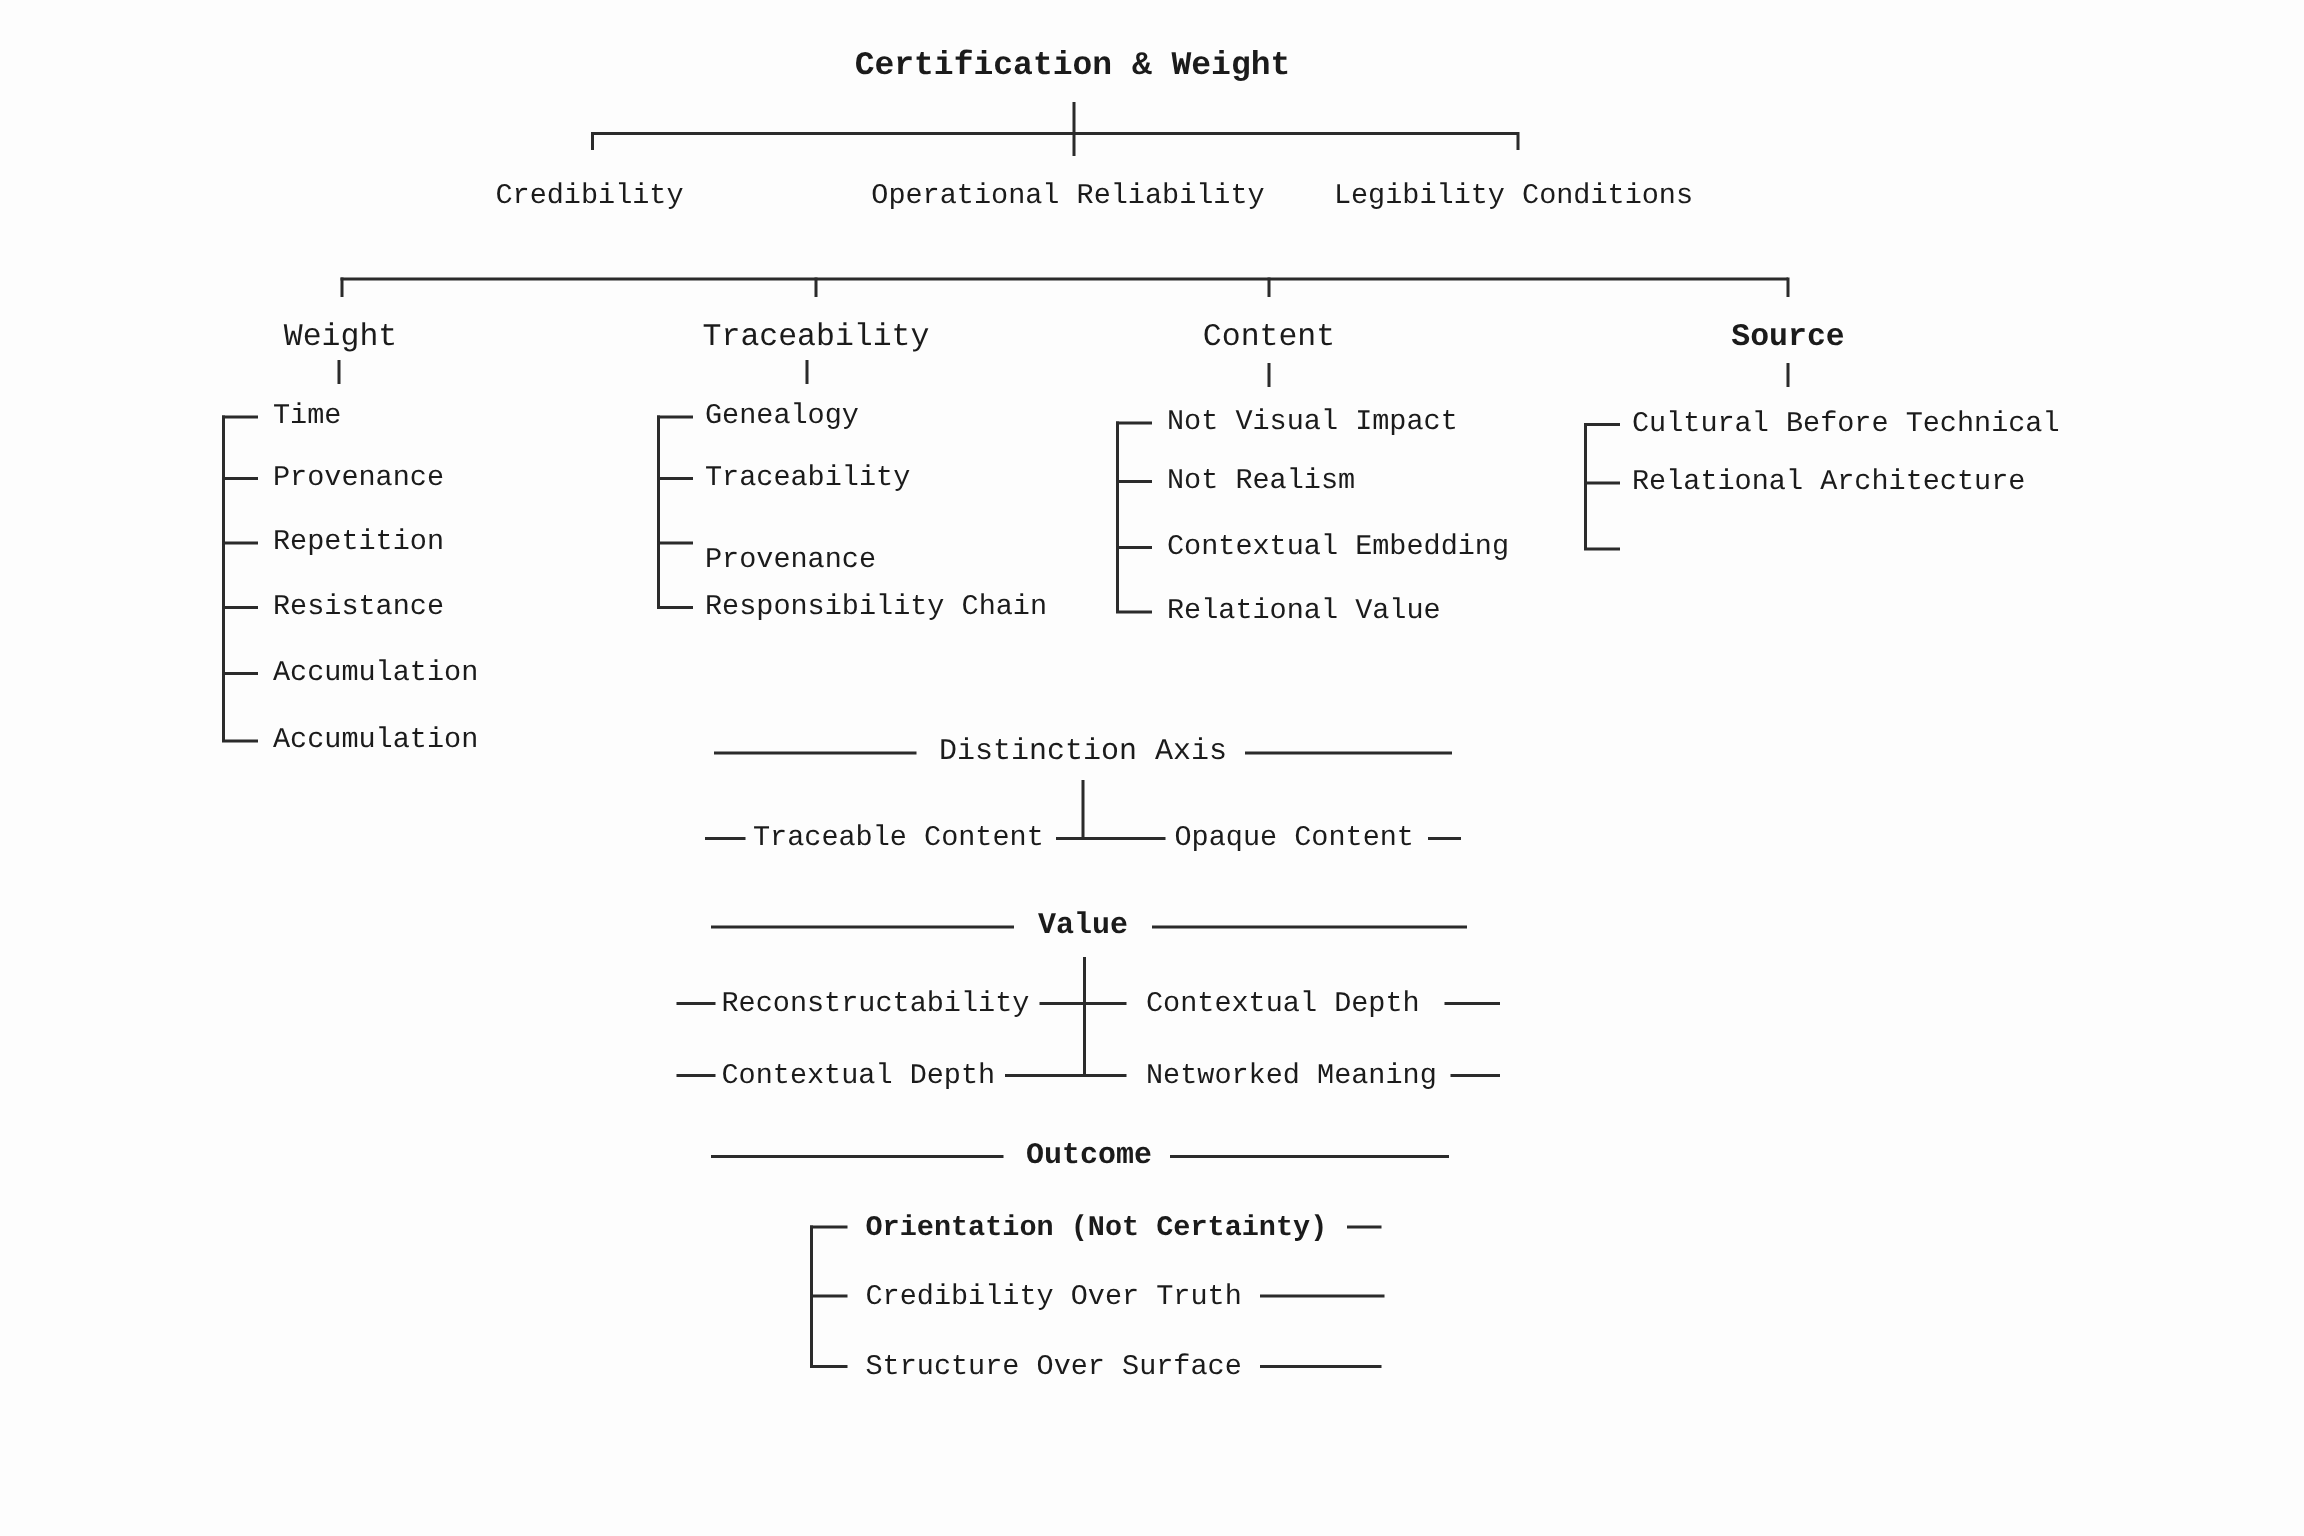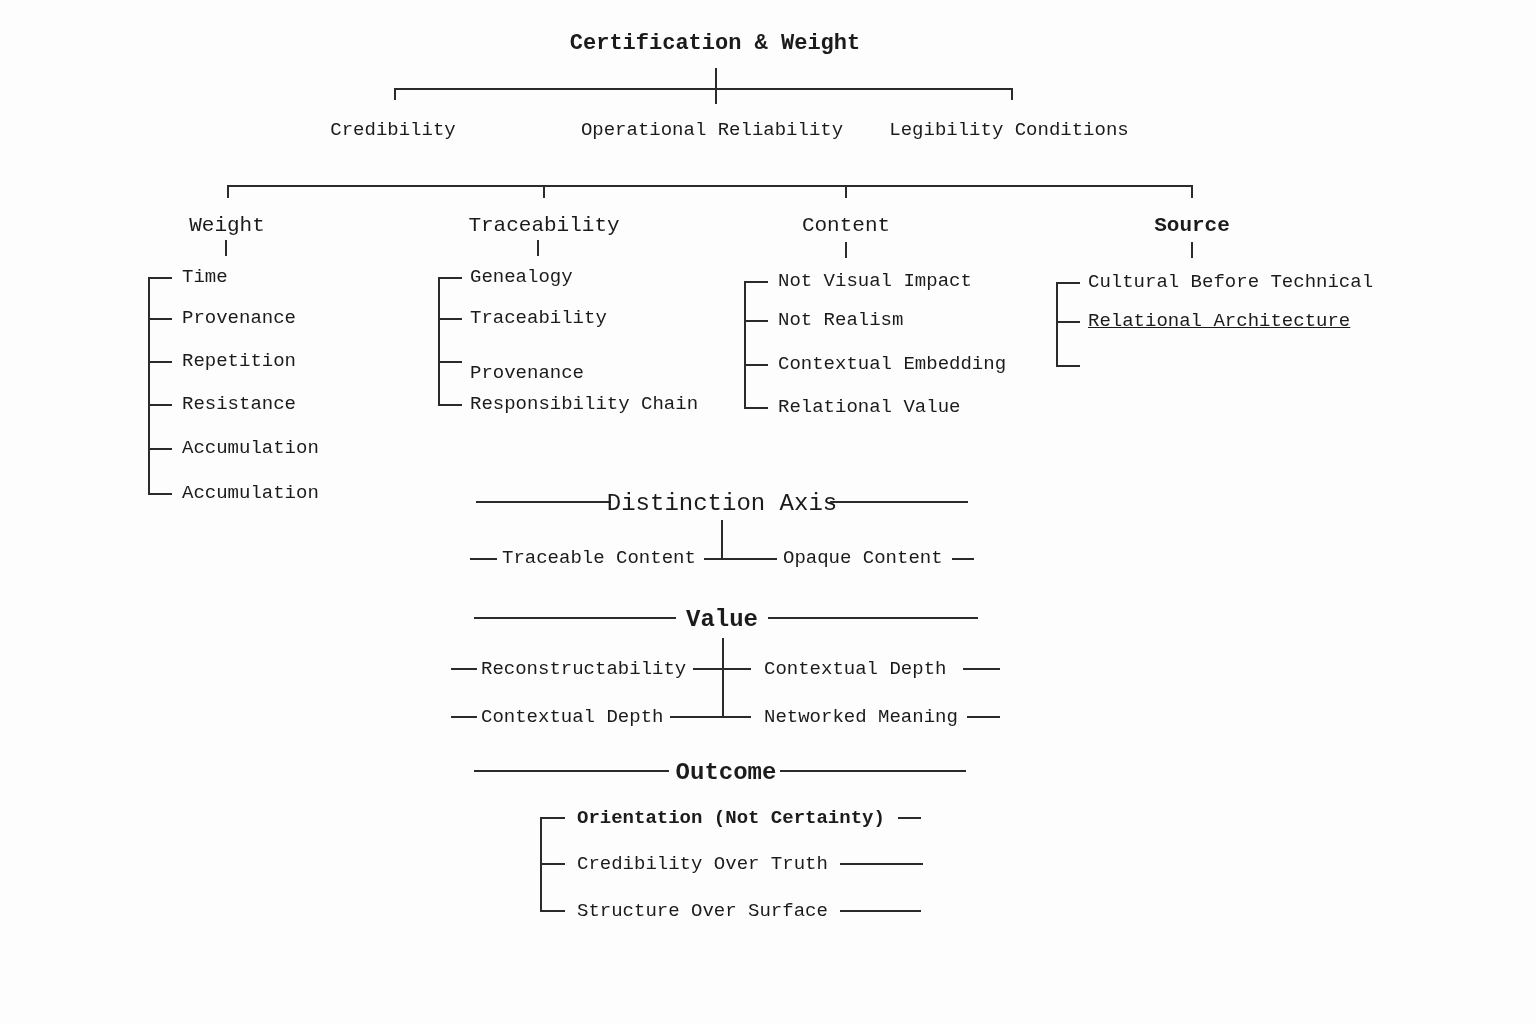--- a/index.html
+++ b/index.html
@@ -9,21 +9,21 @@
     font-family:"Liberation Mono","DejaVu Sans Mono",monospace;
     color:#1b1b1b;
     position:relative;
     overflow:hidden;
   }
   .stage{position:absolute;left:0;top:0;width:1536px;height:1024px;}
   .lbl{position:absolute;white-space:nowrap;line-height:1;font-size:19px;}
   .ctr{transform:translateX(-50%);}
   .t-title{font-size:22px;font-weight:bold;}
   .t-hdr{font-size:21px;}
-  .t-sec{font-size:24px;}
+  .t-sec{font-size:20px;}
   .bold{font-weight:bold;}
   .h,.v{position:absolute;background:#2b2b2b;}
   .h{height:1.5px;}
   .v{width:1.5px;}
 </style>
 </head>
 <body>
 
 <div class="stage">
 
@@ -86,21 +86,21 @@
   <div class="lbl" style="left:778px;top:272px;">Not Visual Impact</div>
   <div class="lbl" style="left:778px;top:311px;">Not Realism</div>
   <div class="lbl" style="left:778px;top:355px;">Contextual Embedding</div>
   <div class="lbl" style="left:778px;top:398px;">Relational Value</div>
 
   <div class="v" style="left:1056px;top:282px;height:84px;"></div>
   <div class="h" style="left:1056px;top:282px;width:24px;"></div>
   <div class="h" style="left:1056px;top:321px;width:24px;"></div>
   <div class="h" style="left:1056px;top:365px;width:24px;"></div>
   <div class="lbl" style="left:1088px;top:273px;">Cultural Before Technical</div>
-  <div class="lbl" style="left:1088px;top:312px;text-decoration:underline;">Relational Architecture</div>
+  <div class="lbl" style="left:1088px;top:312px;">Relational Architecture</div>
 
   <div class="h" style="left:476px;top:501px;width:135px;"></div>
   <div class="lbl ctr t-sec" style="left:722px;top:492px;">Distinction Axis</div>
   <div class="h" style="left:830px;top:501px;width:138px;"></div>
   <div class="v" style="left:721px;top:520px;height:39px;"></div>
   <div class="h" style="left:470px;top:558px;width:27px;"></div>
   <div class="lbl" style="left:502px;top:549px;">Traceable Content</div>
   <div class="h" style="left:704px;top:558px;width:73px;"></div>
   <div class="lbl" style="left:783px;top:549px;">Opaque Content</div>
   <div class="h" style="left:952px;top:558px;width:22px;"></div>

